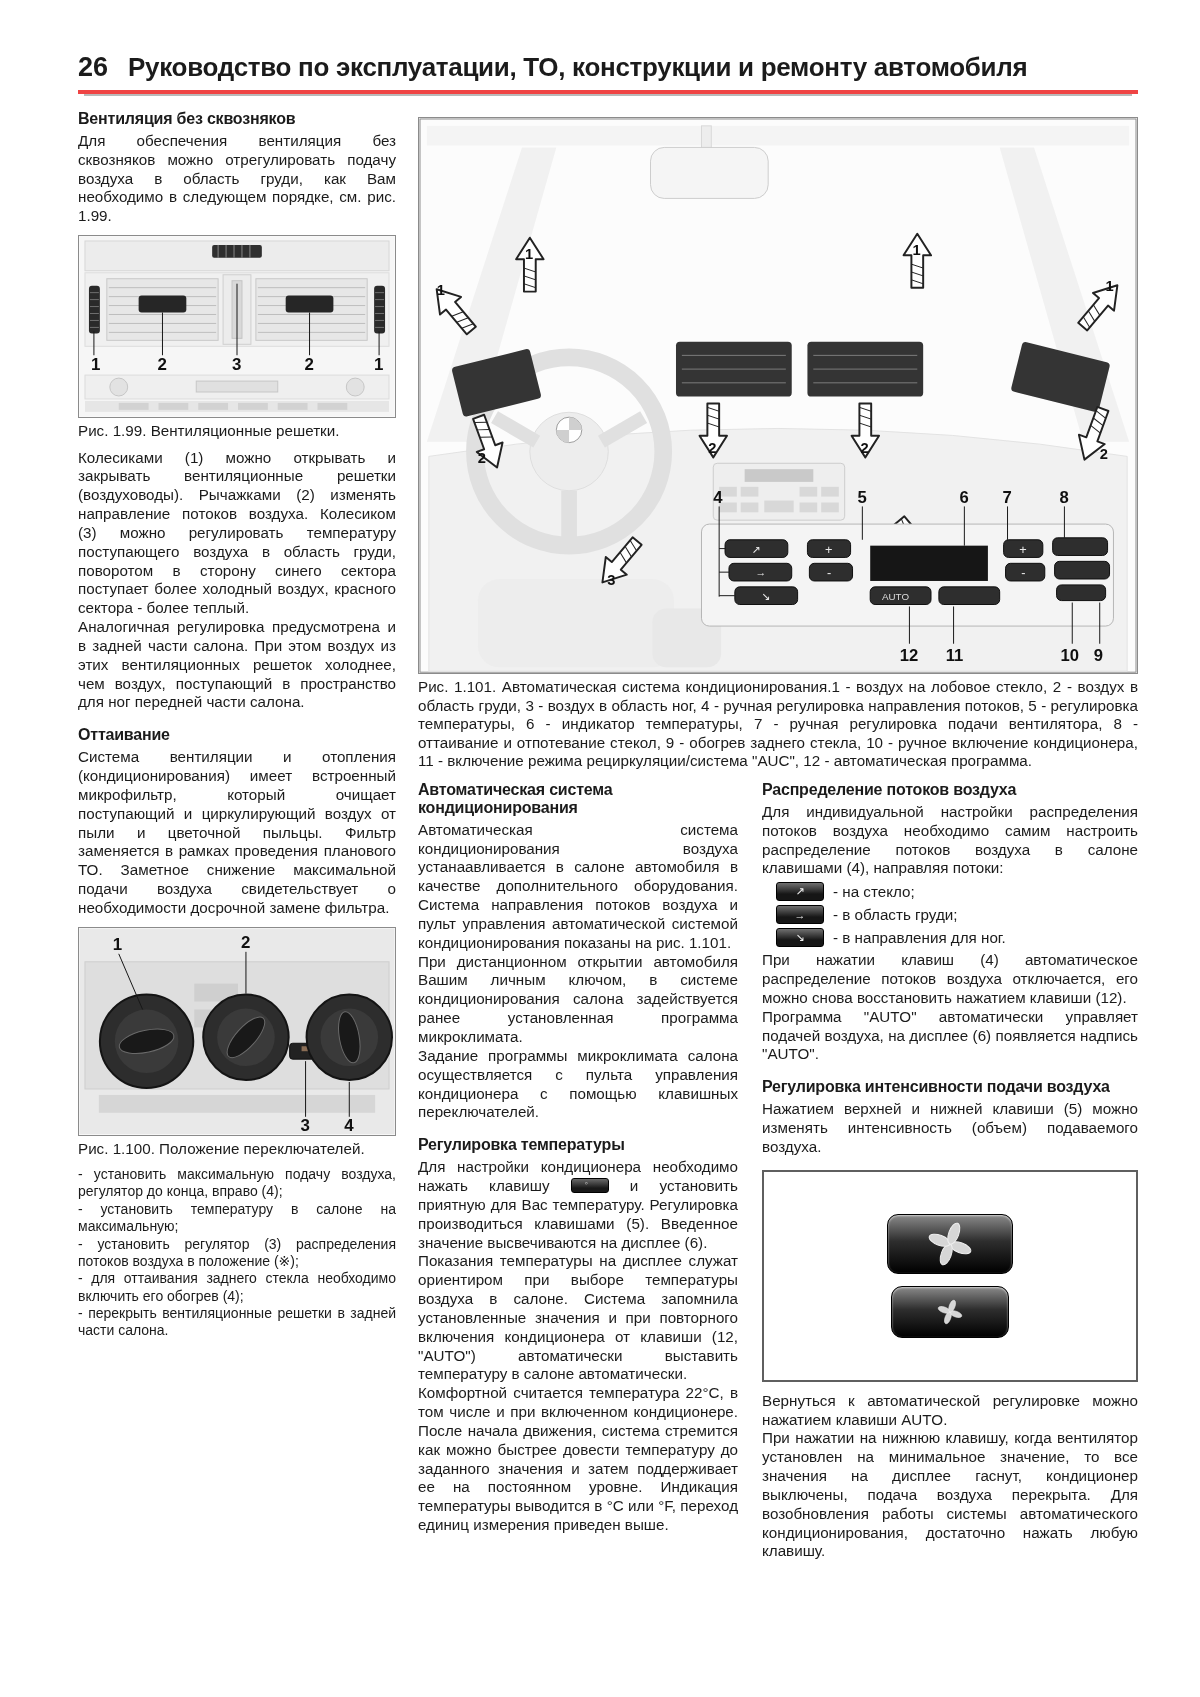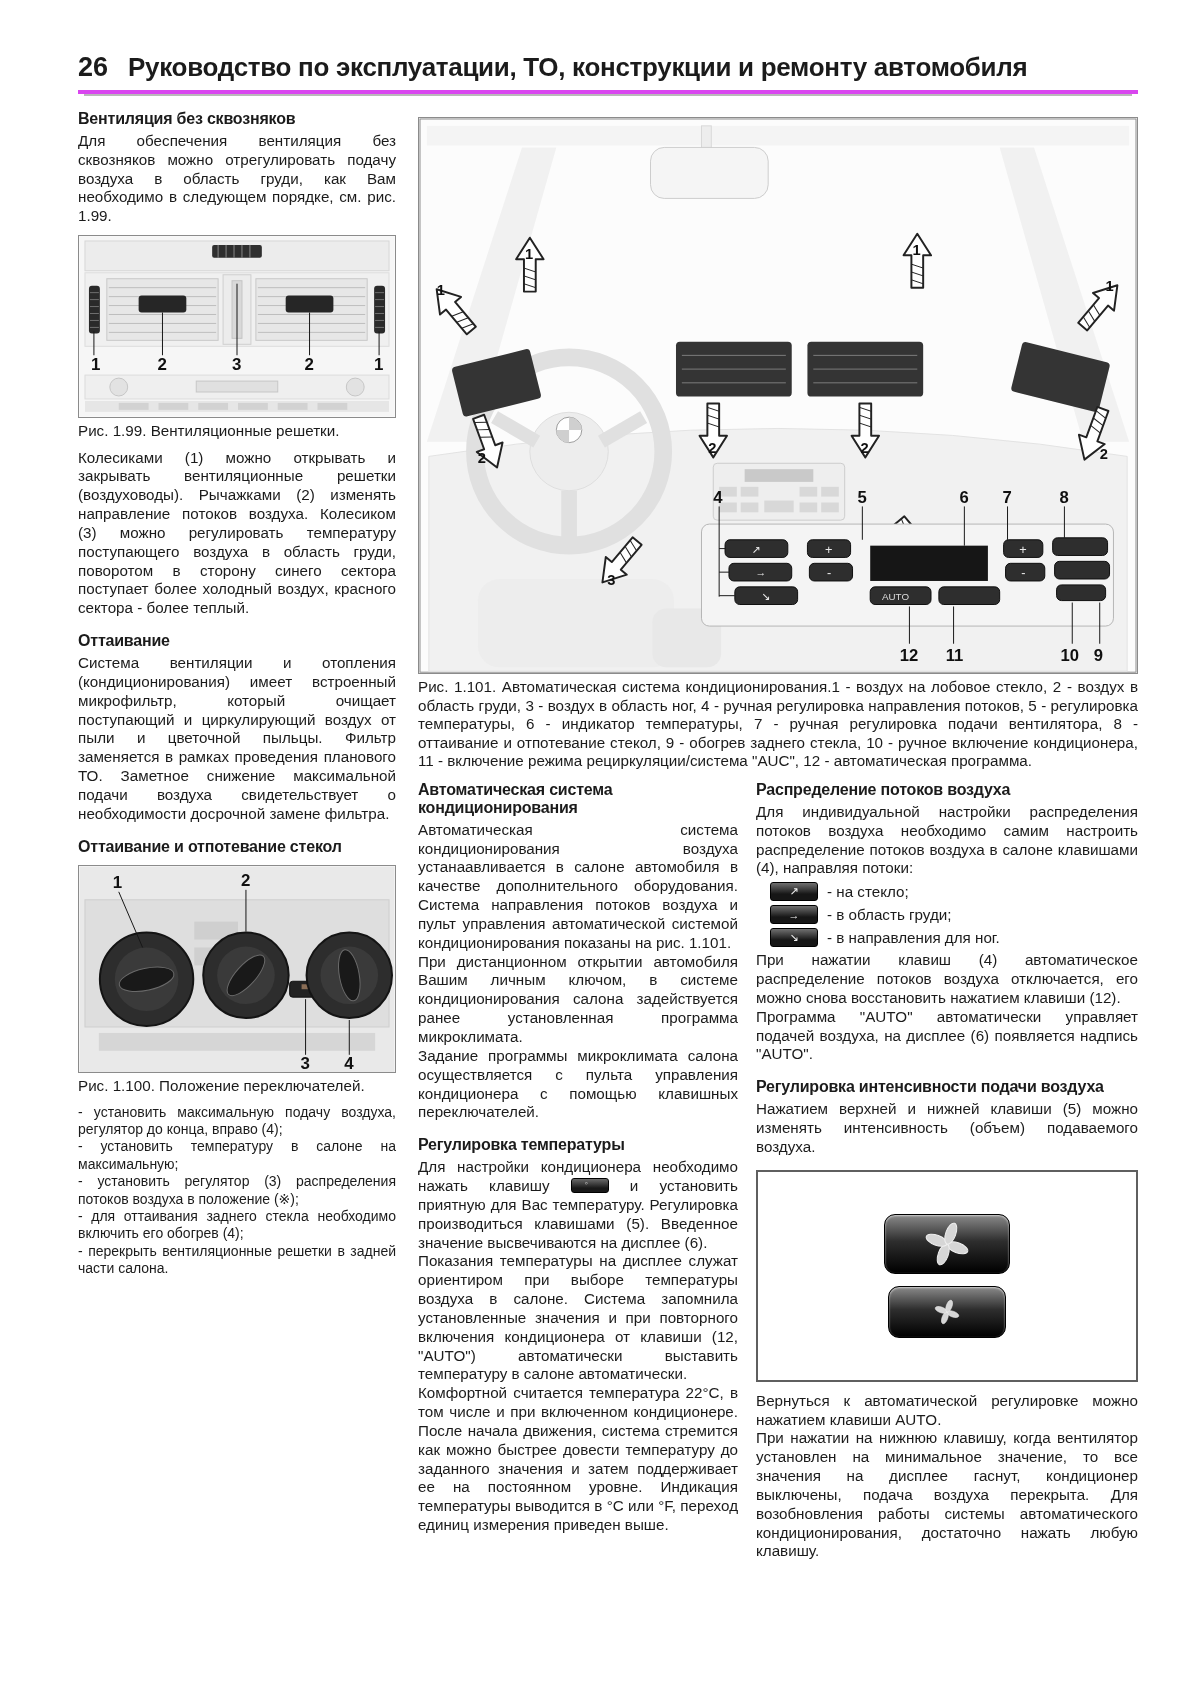--- a/index.html
+++ b/index.html
@@ -1,26 +1,26 @@
 <!DOCTYPE html>
 <html lang="ru"><head>
 <meta charset="utf-8">
 <style>
   html,body{margin:0;padding:0;background:#ffffff;}
   body{width:1200px;height:1697px;overflow:hidden;
        font-family:"Liberation Sans","DejaVu Sans",sans-serif;color:#1b1b1b;}
   .sheet{padding:52px 62px 0 78px;}
   
-  .hdr{display:flex;align-items:baseline;gap:20px;border-bottom:4px solid #d946ef;
+  .hdr{display:flex;align-items:baseline;gap:20px;border-bottom:4px solid #ef4444;
        padding-bottom:7px;box-shadow:0 8px 0 -6px #b9b9b9;}
   .hdr .pn{font-size:27px;font-weight:bold;}
   .hdr .ht{font-size:26px;font-weight:bold;letter-spacing:-0.3px;}
   
   .main{display:grid;grid-template-columns:318px 1fr;column-gap:22px;margin-top:14px;}
-  .cols{display:grid;grid-template-columns:320px 1fr;column-gap:18px;margin-top:2px;}
+  .cols{display:grid;grid-template-columns:320px 1fr;column-gap:24px;margin-top:2px;}
   h2{font-size:16px;line-height:1.12;margin:14px 0 4px;letter-spacing:-0.2px;}
   h2.first{margin-top:2px;}
   p.b{margin:0;font-size:15.2px;line-height:1.24;text-align:justify;}
   p.cap{margin:3px 0 8px;font-size:15.2px;line-height:1.22;text-align:justify;font-weight:normal;}
   p.bullet{margin:0;font-size:14px;line-height:1.24;text-align:justify;}
   .figbox{border:1px solid #8b8b8b;background:#fbfbfb;margin:9px 0 4px;font-size:0;}
   .figbox svg{display:block;width:100%;height:auto;}
   svg text{font-family:"Liberation Sans","DejaVu Sans",sans-serif;}
   .co{font-weight:bold;font-size:17px;fill:#101010;}
   .co2{font-weight:bold;font-size:15px;fill:#101010;}
@@ -137,25 +137,25 @@
               <rect x="120" y="168" width="30" height="7"></rect>
               <rect x="160" y="168" width="30" height="7"></rect>
               <rect x="200" y="168" width="30" height="7"></rect>
               <rect x="240" y="168" width="30" height="7"></rect>
             </g>
         </svg>
       </div>
       <p class="cap">Рис. 1.99. Вентиляционные решетки.</p>
 
       <p class="b">Колесиками (1) можно открывать и закрывать вентиляционные решетки (воздуховоды). Рычажками (2) изменять направление потоков воздуха. Колесиком (3) можно регулировать температуру поступающего воздуха в область груди, поворотом в сторону синего сектора поступает более холодный воздух, красного сектора - более теплый.</p>
+      <p class="b">Аналогичная регулировка предусмотрена и в задней части салона. При этом воздух из этих вентиляционных решеток холоднее, чем воздух, поступающий в пространство для ног передней части салона.</p>
 
       <h2>Оттаивание</h2>
       <p class="b">Система вентиляции и отопления (кондиционирования) имеет встроенный микрофильтр, который очищает поступающий и циркулирующий воздух от пыли и цветочной пыльцы. Фильтр заменяется в рамках проведения планового ТО. Заметное снижение максимальной подачи воздуха свидетельствует о необходимости досрочной замене фильтра.</p>
 
-      <h2>Оттаивание и отпотевание стекол</h2>
 
       <div class="figbox">
         <svg viewBox="0 0 318 208">
           <rect x="0.5" y="0.5" width="317" height="207" fill="#e9e9e9"></rect>
           <rect x="6" y="34" width="306" height="128" fill="#dedede" stroke="#cecece"></rect>
           <rect x="116" y="56" width="44" height="18" fill="#cfcfcf"></rect>
           <rect x="116" y="82" width="44" height="18" fill="#cfcfcf"></rect>
           <rect x="20" y="168" width="278" height="18" fill="#d6d6d6"></rect>
 
           <circle cx="68" cy="114" r="47" fill="#2d2d2d" stroke="#141414" stroke-width="2"></circle>

